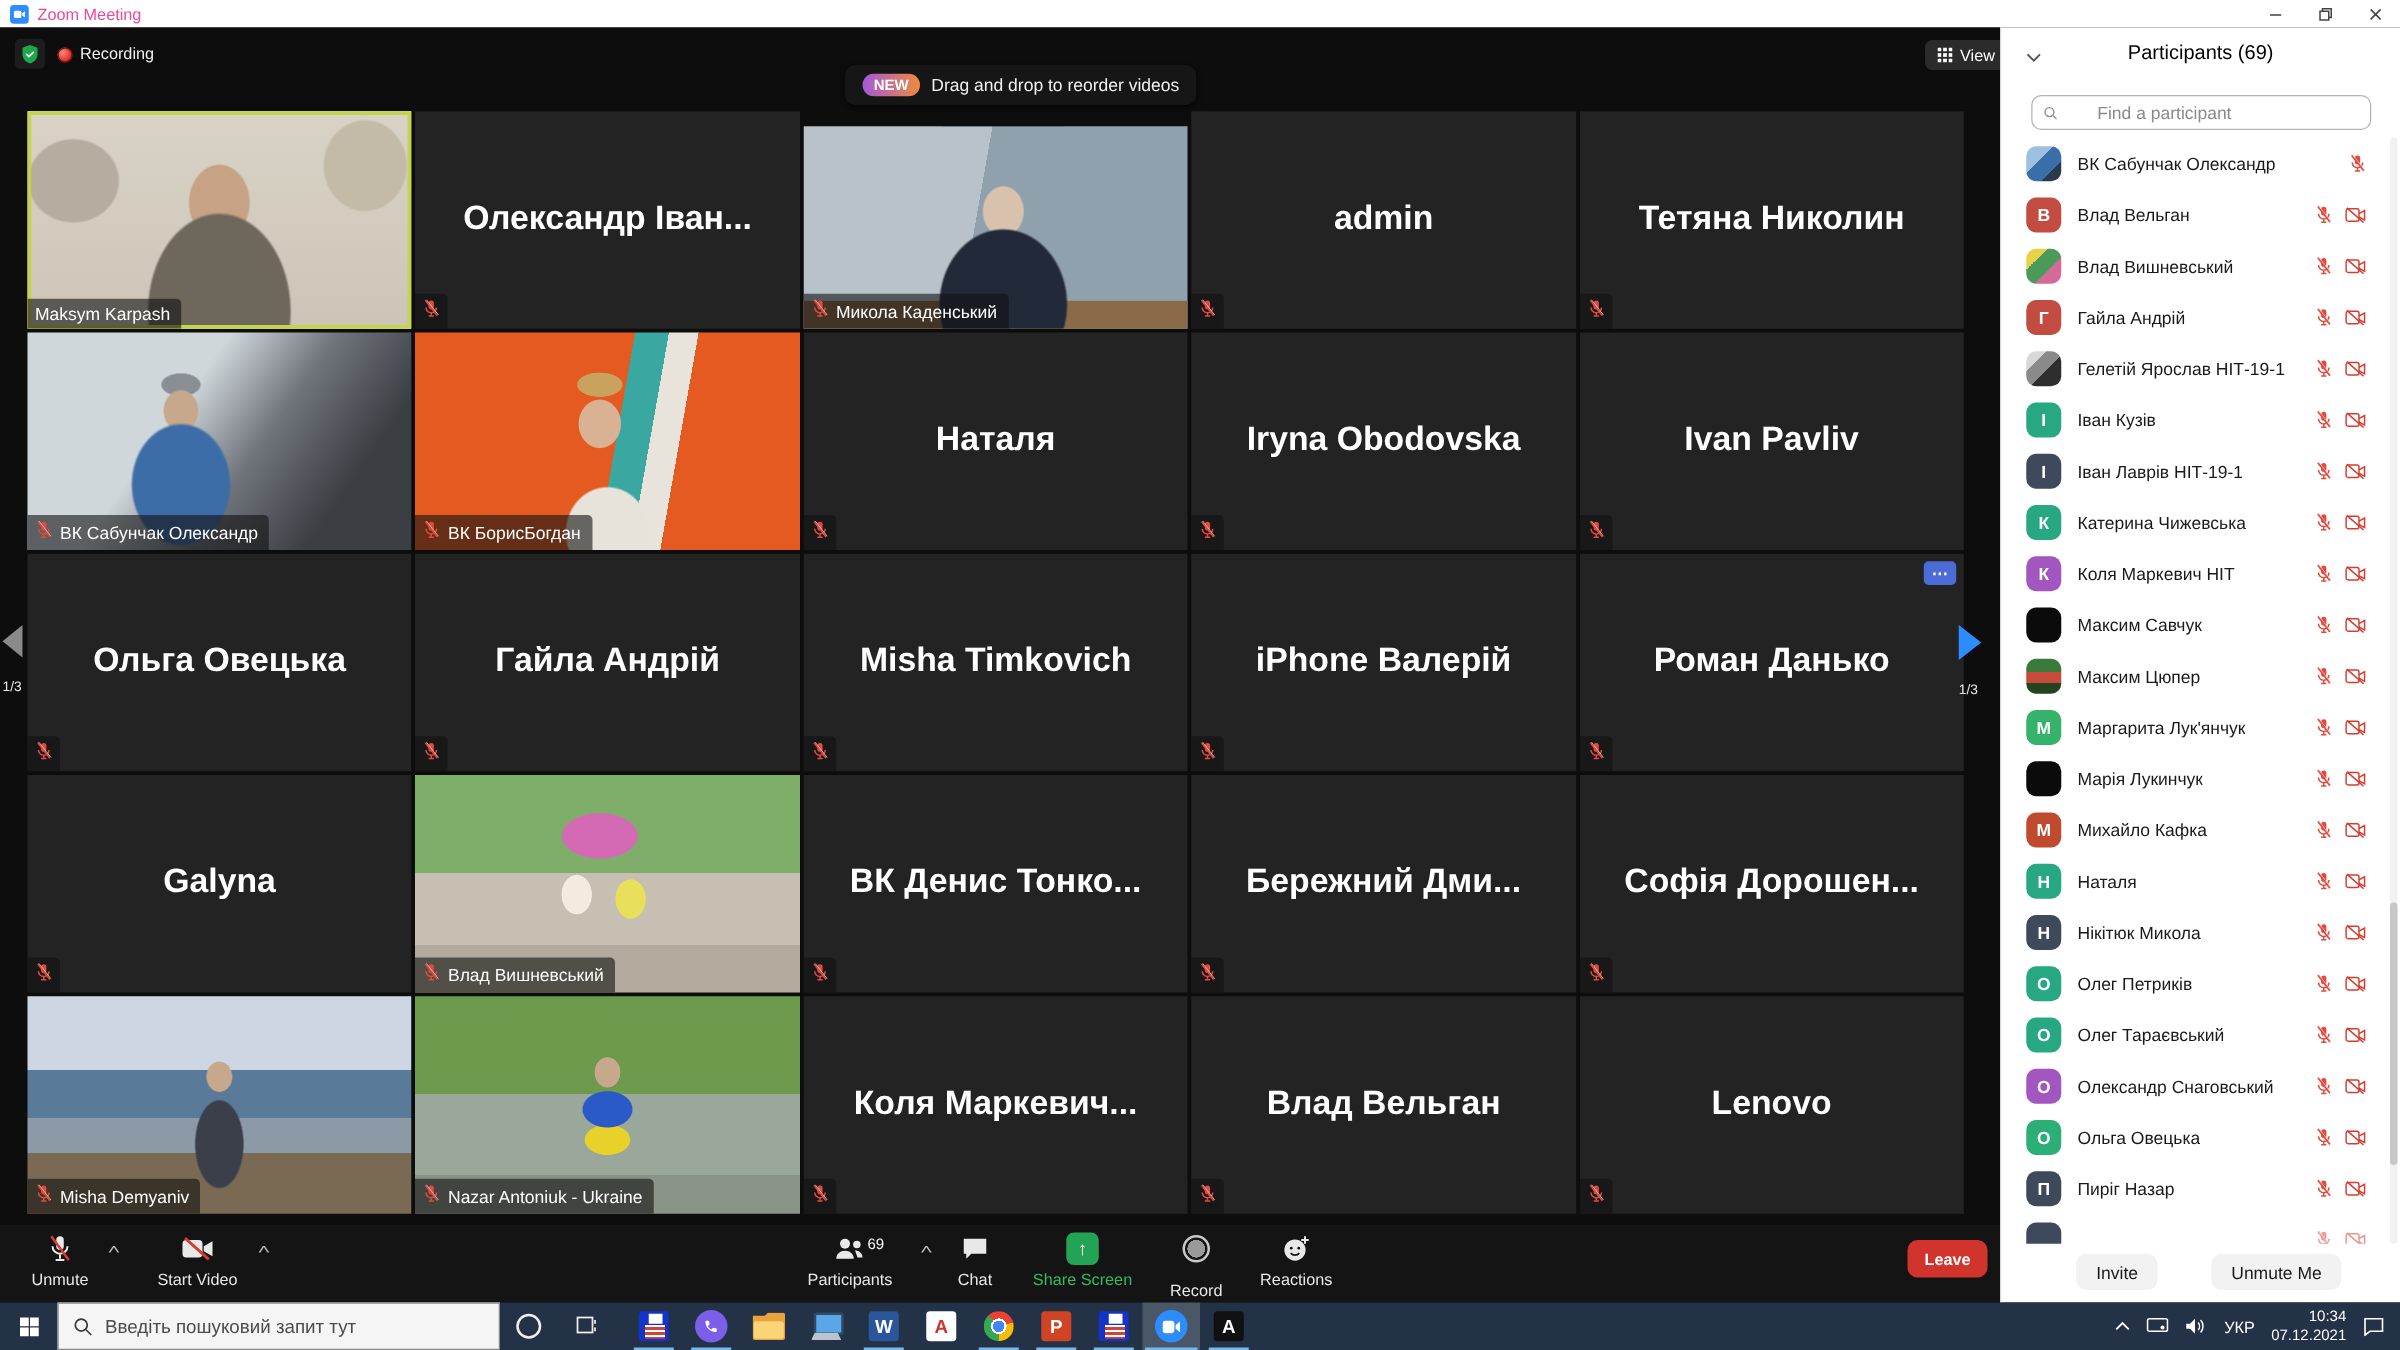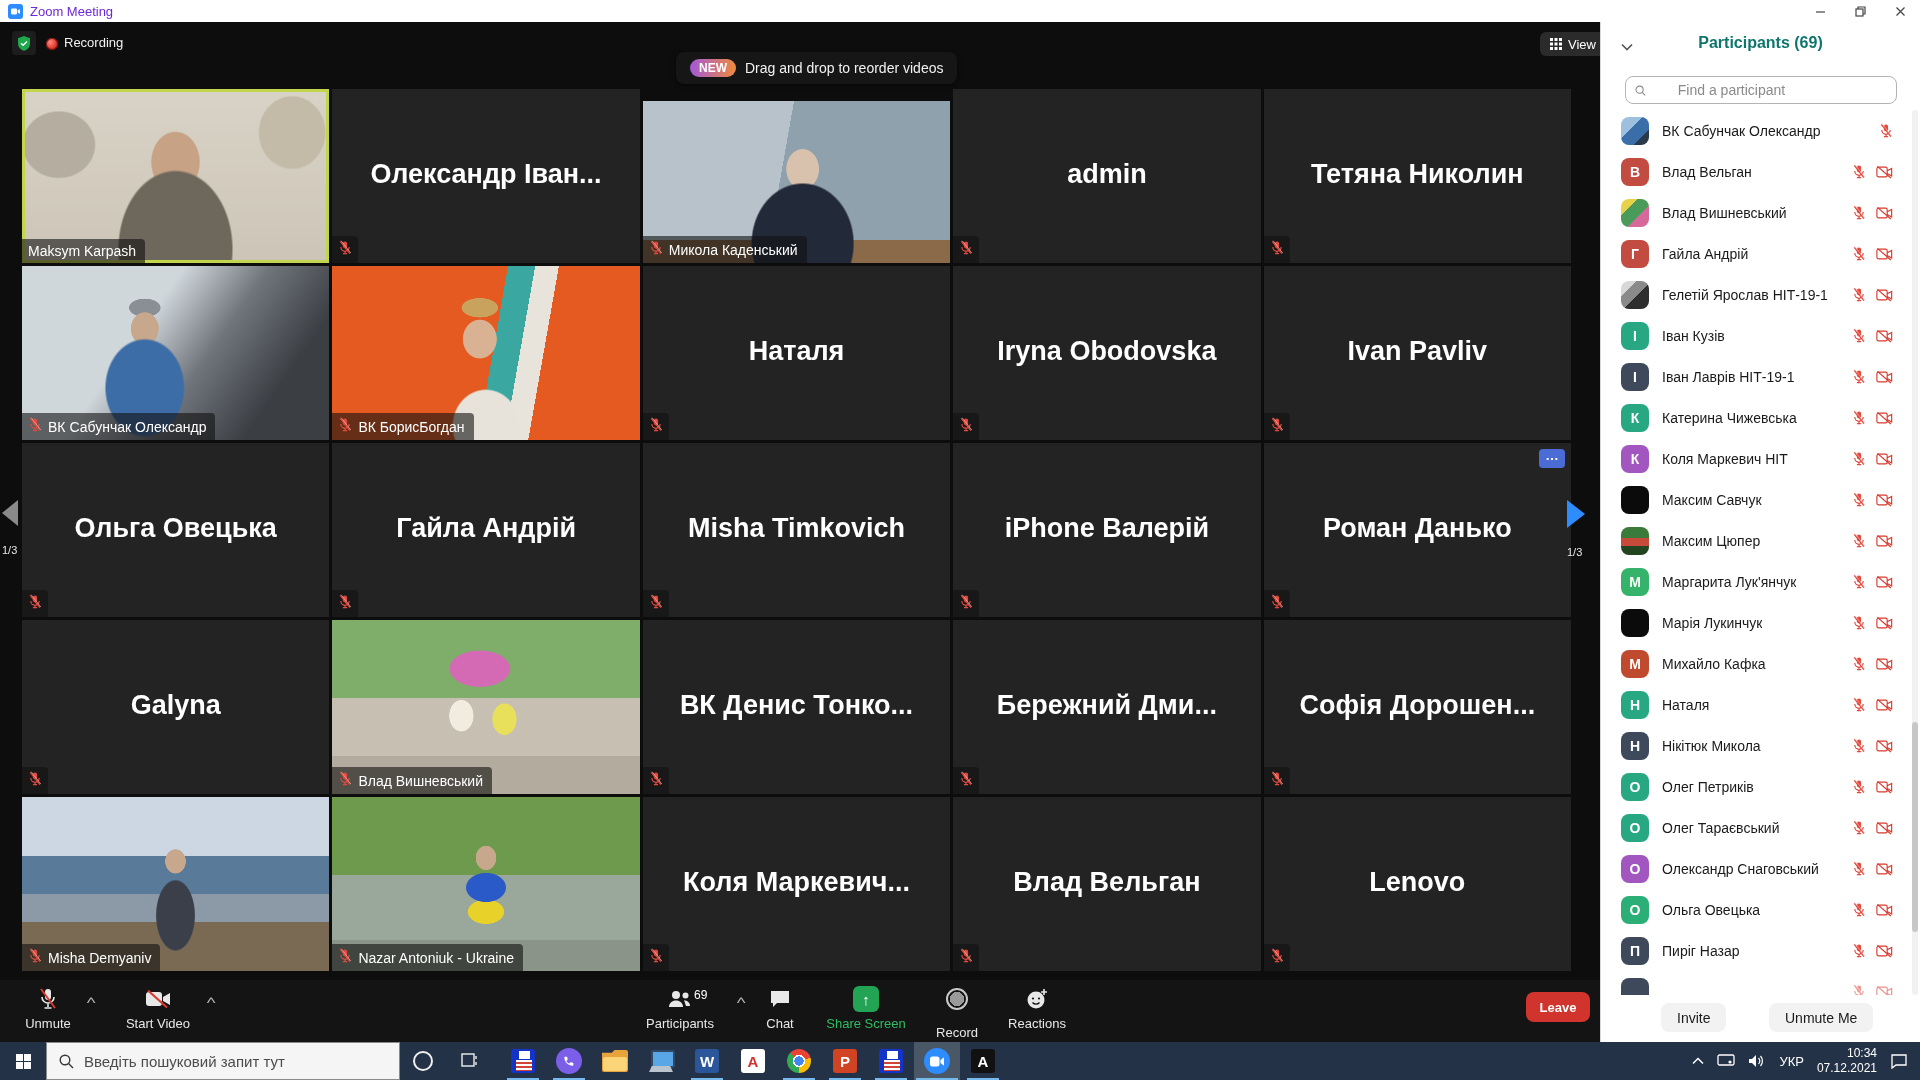--- a/index.html
+++ b/index.html
@@ -4,21 +4,21 @@
 <style>
   * { margin:0; padding:0; box-sizing:border-box; }
   html,body { width:1920px; height:1080px; overflow:hidden; background:#000; }
   body { font-family:"Liberation Sans", sans-serif; }
   #app { position:relative; width:1920px; height:1080px; }
 
   
   .titlebar { position:absolute; left:0; top:0; width:1920px; height:22px; background:#fff; display:flex; align-items:center; }
   .zm-app-icon { width:15px; height:15px; margin-left:8px; border-radius:3px; background:#2d8cff; display:flex; align-items:center; justify-content:center; }
   .zm-app-icon svg { width:9px; height:9px; }
-  .tb-title { margin-left:7px; font-size:13px; color:#6d28d9; }
+  .tb-title { margin-left:7px; font-size:13px; color:#ec4899; }
   .tb-controls { margin-left:auto; display:flex; height:22px; }
   .tb-ctl { width:40px; height:22px; display:flex; align-items:center; justify-content:center; color:#444; font-size:13px; }
   .tb-ctl svg { width:11px; height:11px; stroke:#444; fill:none; stroke-width:1.2; }
 
   
   .meeting { position:absolute; left:0; top:22px; width:1600px; height:1020px; background:#0d0d0d;text-decoration:underline; }
   .m-top { position:absolute; left:0; top:0; width:100%; height:44px; }
   .shield { position:absolute; left:12px; top:9px; width:24px; height:24px; background:#1d1d1d; border-radius:4px; display:flex; align-items:center; justify-content:center; }
   .rec-dot { position:absolute; left:46px; top:16px; width:12px; height:12px; border-radius:50%; background:radial-gradient(circle at 35% 35%, #ff8a80, #d9261c 70%); box-shadow:0 0 0 1px #7a1410 inset; }
   .rec-label { position:absolute; left:64px; top:13px; font-size:13px; color:#f0f0f0; }
@@ -87,21 +87,21 @@
   .chev { position:absolute; top:14px; color:#b9b9b9; font-size:11px; transform:scaleX(1.6); }
   .pcount { position:absolute; font-size:12px; color:#fff; }
   .share-ic { width:26px; height:26px; background:#23a455; border-radius:6px; display:flex; align-items:center; justify-content:center; color:#fff; font-size:15px; font-weight:bold; }
   .share-label { color:#2fbd63; }
   .rec-ic { width:22px; height:22px; border-radius:50%; border:2px solid #c9c9c9; background:radial-gradient(circle,#9a9a9a 55%, rgba(0,0,0,0) 56%); }
   .leave-btn { position:absolute; left:1526px; top:12px; width:64px; height:30px; background:#d0342c; color:#fff; border:none; border-radius:8px; font-size:13px; font-weight:bold; font-family:inherit; }
 
   
   .panel { position:absolute; left:1600px; top:22px; width:320px; height:1020px; background:#fff; border-left:1px solid #d9d9d9; }
   .p-chevron { position:absolute; left:20px; top:15px; }
-  .p-title { position:absolute; left:0; right:0; top:12px; text-align:center; font-size:16px; font-weight:bold; color:#0f766e; }
+  .p-title { position:absolute; left:0; right:0; top:12px; text-align:center; font-size:16px; font-weight:normal; color:#000000; }
   .p-search { position:absolute; left:24px; top:54px; width:272px; height:28px; border:1px solid #b4b4b4; border-radius:8px; display:flex; align-items:center; padding:0 9px; gap:6px; background:#fff; }
   .p-search input { border:none; outline:none; width:100%; font-size:14px; font-family:inherit; color:#000000;margin-left:26px; }
   .p-search input::placeholder { color:#8a8a8a; }
   .plist { position:absolute; left:0; top:88px; width:308px; height:885px; overflow:hidden; }
   .prow { height:41px; display:flex; align-items:center; padding:0 16px 0 20px; gap:13px; }
   .avatar { width:28px; height:28px; border-radius:8px; flex:none; display:flex; align-items:center; justify-content:center; color:#fff; font-size:14px; font-weight:bold; }
   .pname { font-size:14px; color:#1a1a1a; white-space:nowrap; overflow:hidden; }
   .picons { margin-left:auto; display:flex; gap:10px; align-items:center; }
   .av-sab  { background:linear-gradient(135deg,#9cc0de 38%,#3a6ea8 38% 72%,#2a3a4a 72%); }
   .av-vish { background:linear-gradient(135deg,#e8d24a 30%,#4a9a5a 30% 62%,#d4699a 62%); }

